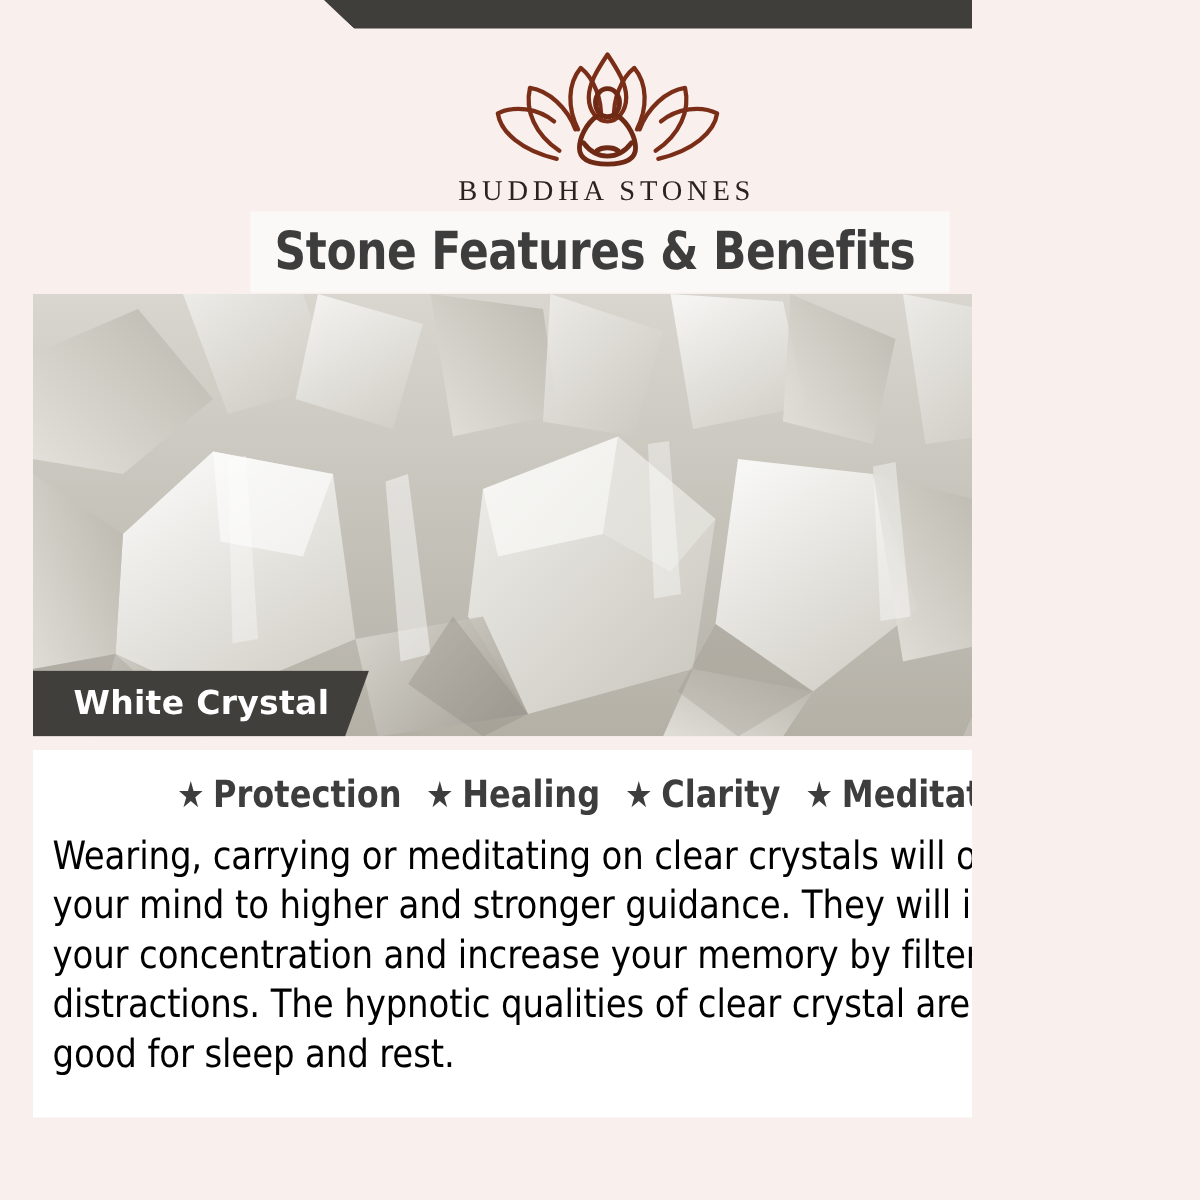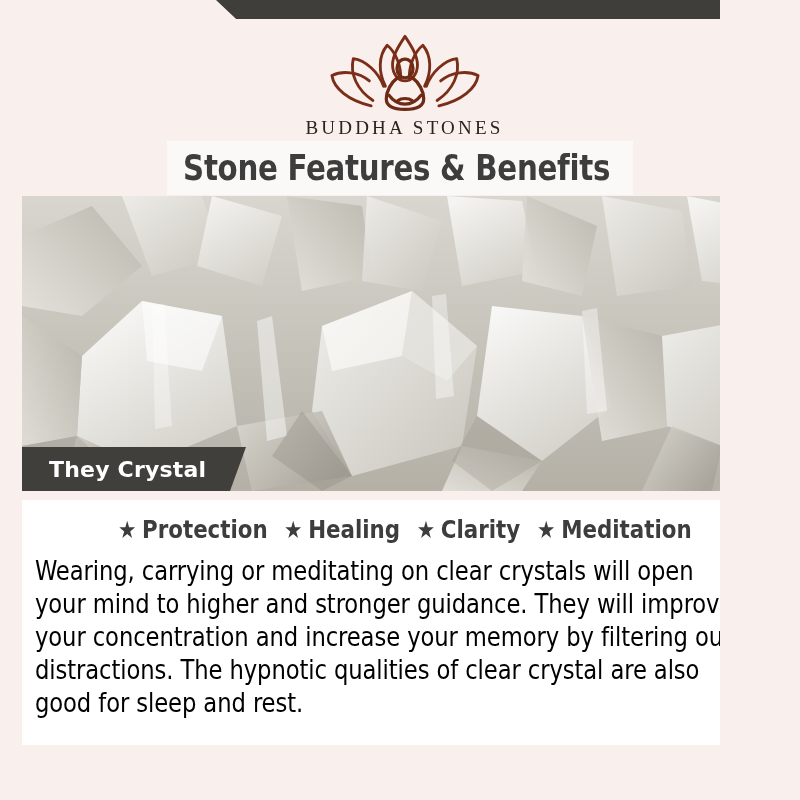--- a/index.html
+++ b/index.html
@@ -9,21 +9,21 @@
   body {
     width: 800px;
     height: 800px;
     overflow: hidden;
     font-family: "Liberation Sans", sans-serif;
     background: #f9efec;
   }
 
   #card {
     position: relative;
-    width: 720px;
+    width: 648px;
     height: 800px;
     background: #f9efec;
     overflow: hidden;
   }
   .frame-top-inner {
     position: absolute;
     left: 0; top: 0;
     width: 800px; height: 58px;
     background: #403e3b;
     clip-path: polygon(216px 0, 800px 0, 800px 58px, 237px 58px, 237px 20px);
@@ -301,21 +301,21 @@
       <polygon points="410,100 424,98 432,200 414,203" fill="#ffffff" opacity="0.38"></polygon>
       <polygon points="700,130 714,128 720,230 702,233" fill="#ffffff" opacity="0.35"></polygon>
 
       <polygon points="280,215 330,280 300,295 250,260" fill="#8e8a80" opacity="0.35"></polygon>
       <polygon points="455,220 520,265 470,295 430,265" fill="#9a968c" opacity="0.3"></polygon>
       <polygon points="0,250 55,240 115,295 0,295" fill="#a5a198" opacity="0.4"></polygon>
     </svg>
   </div>
 
   <div class="badge">
-    <span class="badge-label">They Crystal</span>
+    <span class="badge-label">White Crystal</span>
   </div>
 
   <div class="content">
     <div class="content-topfade"></div>
 
     <div class="benefits">
       <span class="benefit">
         <span class="star">★</span>
         <span>Protection</span>
       </span>

